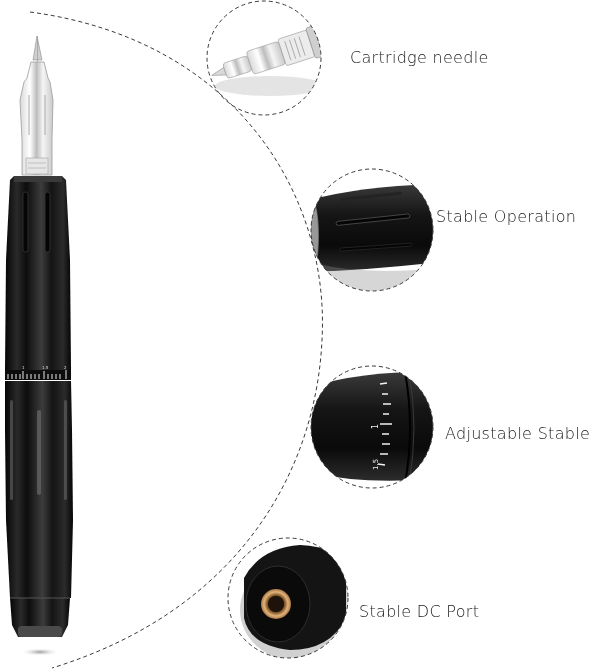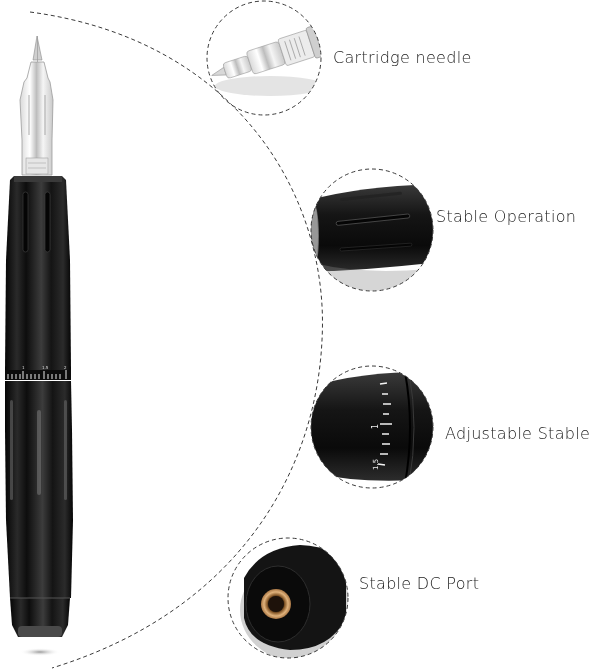--- a/index.html
+++ b/index.html
@@ -2,24 +2,24 @@
 <html><head>
   <meta charset="utf-8">
   <style>
     html, body { margin: 0; padding: 0; background: #ffffff; }
     body { width: 604px; height: 670px; position: relative; overflow: hidden; font-family: "DejaVu Sans", sans-serif; }
     .canvas { position: absolute; left: 0; top: 0; width: 604px; height: 670px; }
     .label {
       position: absolute; font-family: "DejaVu Sans", sans-serif; font-weight: 300;
       color: #1a1a1a; font-size: 16px; letter-spacing: 0.3px; white-space: nowrap;
     }
-    .lbl-1 { left: 333px; top: 48px; }
+    .lbl-1 { left: 350px; top: 48px; }
     .lbl-2 { left: 436px; top: 207px; }
     .lbl-3 { left: 445px; top: 424px; }
-    .lbl-4 { left: 359px; top: 574px; }
+    .lbl-4 { left: 359px; top: 602px; }
   </style>
 </head>
 <body>
 
 <svg class="canvas" viewBox="0 0 604 670" width="604" height="670" xmlns="http://www.w3.org/2000/svg">
   <defs>
     <linearGradient id="bodyGrad" x1="0" y1="0" x2="1" y2="0">
       <stop offset="0" stop-color="#050505"></stop>
       <stop offset="0.18" stop-color="#2a2a2a"></stop>
       <stop offset="0.32" stop-color="#0d0d0d"></stop>

